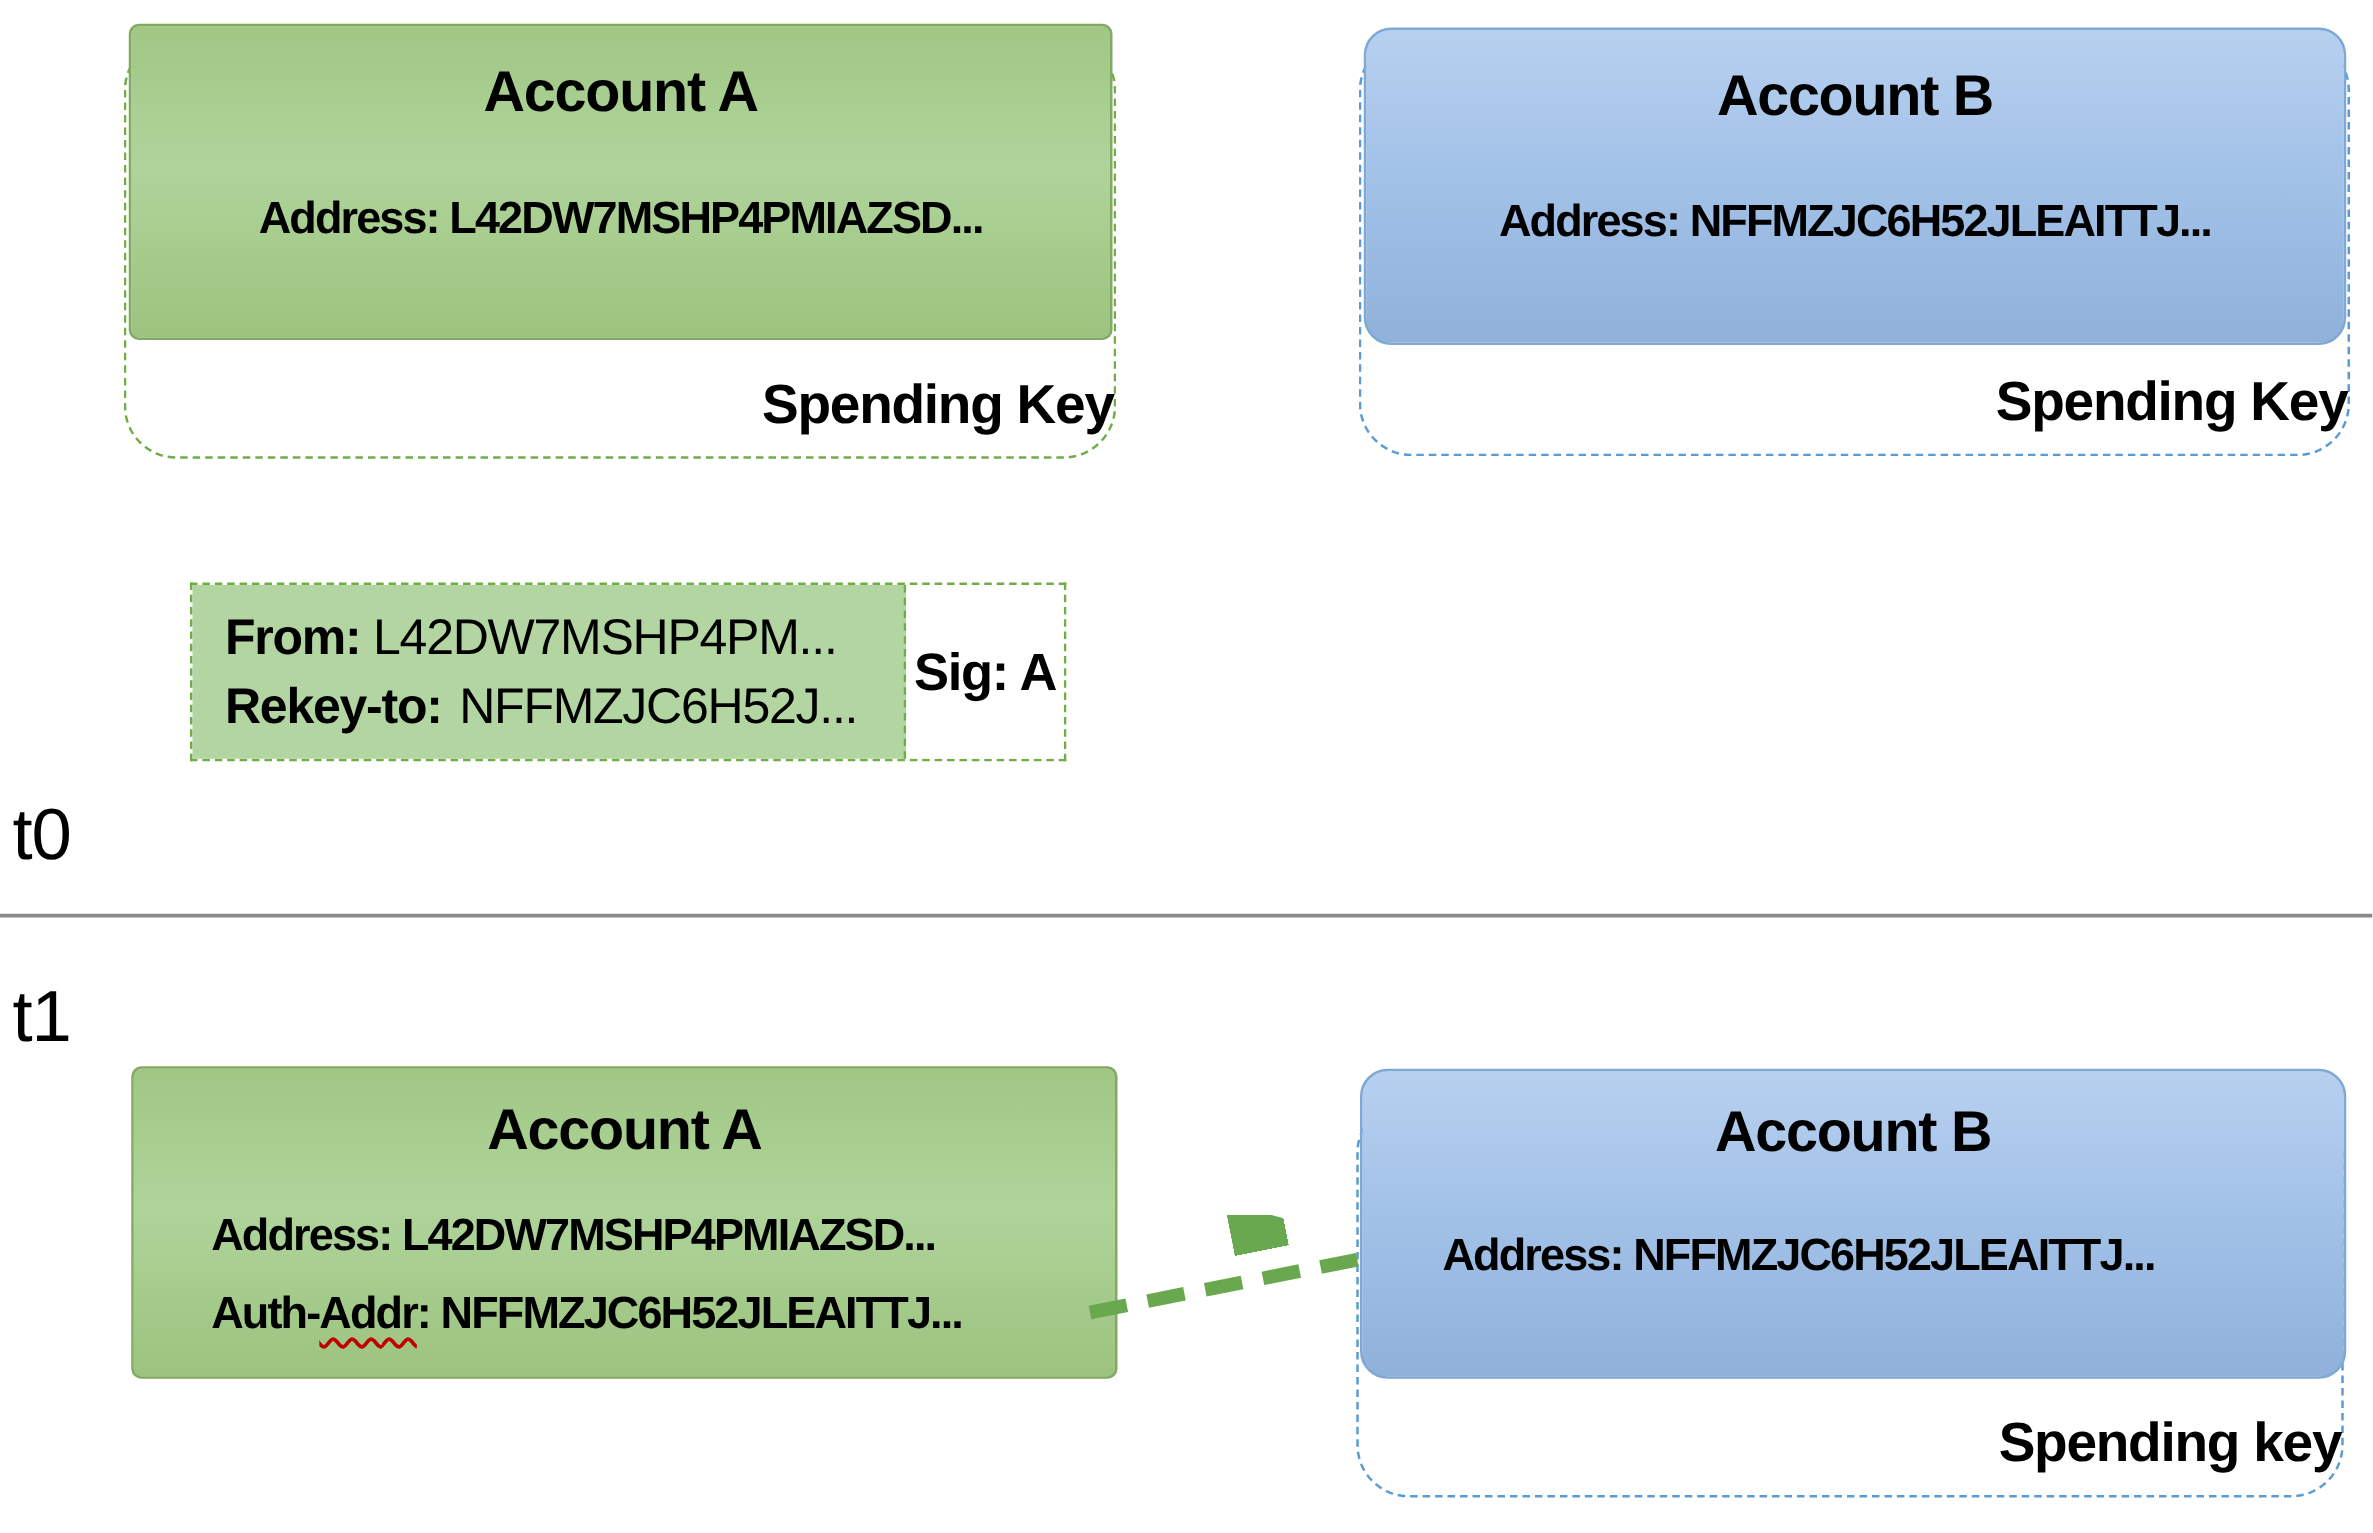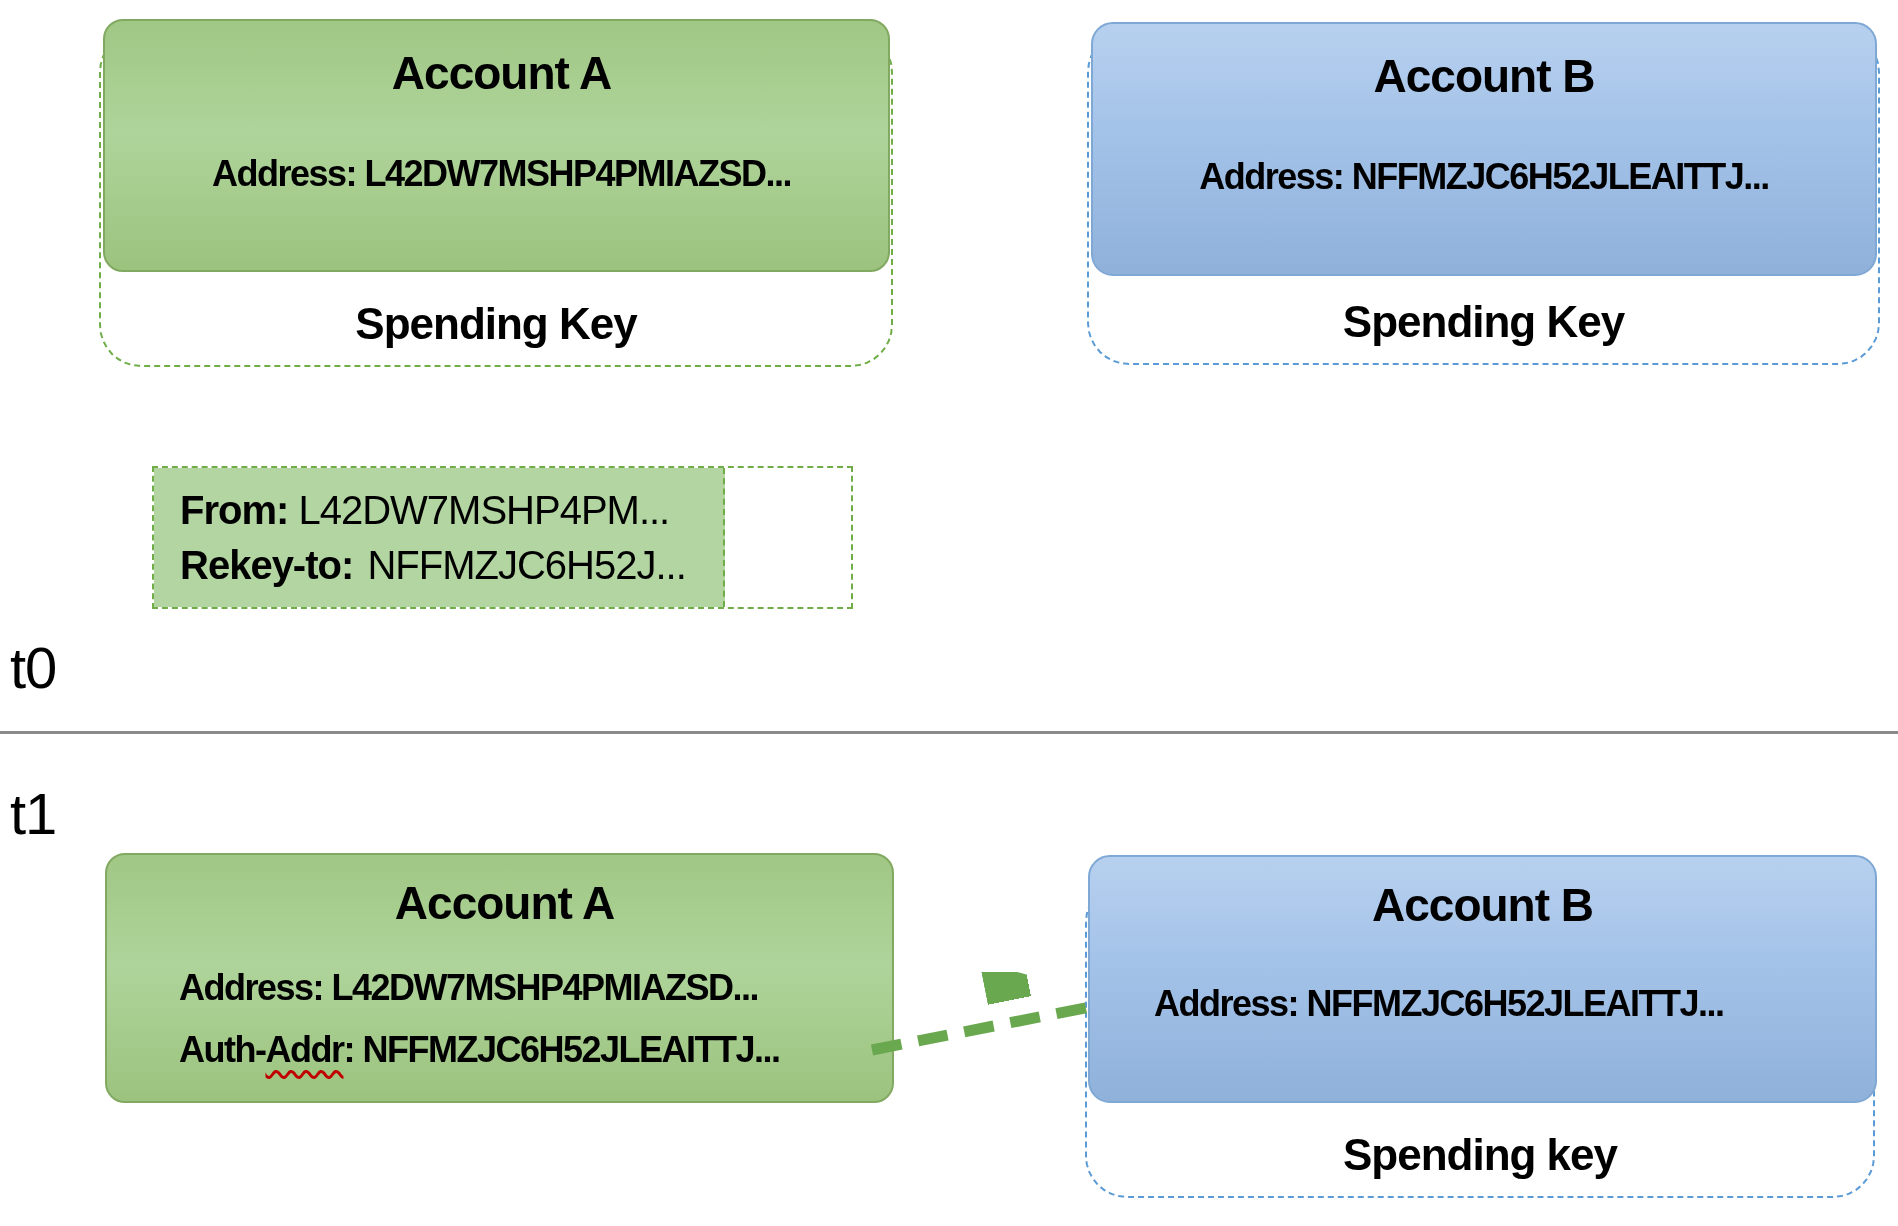--- a/index.html
+++ b/index.html
@@ -2,37 +2,37 @@
 <html><head>
 <meta charset="utf-8">
 <style>
   html,body{margin:0;padding:0;background:#ffffff;}
   body{width:1898px;height:1226px;position:relative;overflow:hidden;
        font-family:"Liberation Sans", sans-serif;color:#000;}
   .abs{position:absolute;box-sizing:border-box;}
 
   
   .box-green{background:linear-gradient(180deg,#a0c784 0%,#afd49b 45%,#9cc37e 100%);
-             border:2px solid #82a961;border-radius:20px;
-             display:flex;flex-direction:column;align-items:stretch;padding-left:10px;}
+             border:2px solid #82a961;border-radius:8px;
+             display:flex;flex-direction:column;align-items:stretch;}
   .box-blue{background:linear-gradient(180deg,#b7d0ef 0%,#a3c2e8 45%,#8fb1da 100%);
             border:2px solid #7fa8d4;border-radius:22px;
             display:flex;flex-direction:column;align-items:stretch;}
 
   
   .dashed-green{border:2.5px dashed #70ad47;border-radius:42px;}
   .dashed-blue{border:2.5px dashed #5b9bd5;border-radius:42px;}
 
   .acct-title{font-size:46px;font-weight:700;text-align:center;letter-spacing:-1px;
               line-height:56px;margin-top:24px;}
   .acct-line{font-size:36px;letter-spacing:-1.5px;line-height:62px;white-space:nowrap;font-weight:bold;}
   .centered{text-align:center;}
   .indented{padding-left:62px;text-align:left;}
 
-  .key-label{position:absolute;left:0;right:0;bottom:16px;text-align:center;
+  .key-label{position:absolute;left:0;right:0;bottom:16px;text-align:right;
              font-size:44px;font-weight:700;letter-spacing:-1px;}
 
   
   .txn{border:2.5px dashed #70ad47;display:flex;}
   .txn-green{width:543px;background:#b3d5a1;border-right:2.5px dashed #70ad47;
              display:flex;flex-direction:column;justify-content:center;
              padding-left:26px;}
   .txn-line{font-size:40px;letter-spacing:-1px;line-height:55px;white-space:nowrap;}
   .txn-label{font-weight:700;}
   .rekey-gap{margin-left:4px;}
@@ -72,20 +72,21 @@
   <div class="txn-green">
     <div class="txn-line">
       <span class="txn-label">From:</span>
       <span>L42DW7MSHP4PM...</span>
     </div>
     <div class="txn-line">
       <span class="txn-label">Rekey-to:</span>
       <span class="rekey-gap">NFFMZJC6H52J...</span>
     </div>
   </div>
+  <div class="sig-cell">Sig: A</div>
 </div>
 
 <div class="abs t-label" style="left:10px;top:634px;">t0</div>
 
 <div class="abs divider" style="top:731px;"></div>
 
 <div class="abs t-label" style="left:10px;top:780px;">t1</div>
 
 <div class="abs dashed-blue" style="left:1085px;top:880px;width:790px;height:318px;">
   <div class="key-label">Spending key</div>

